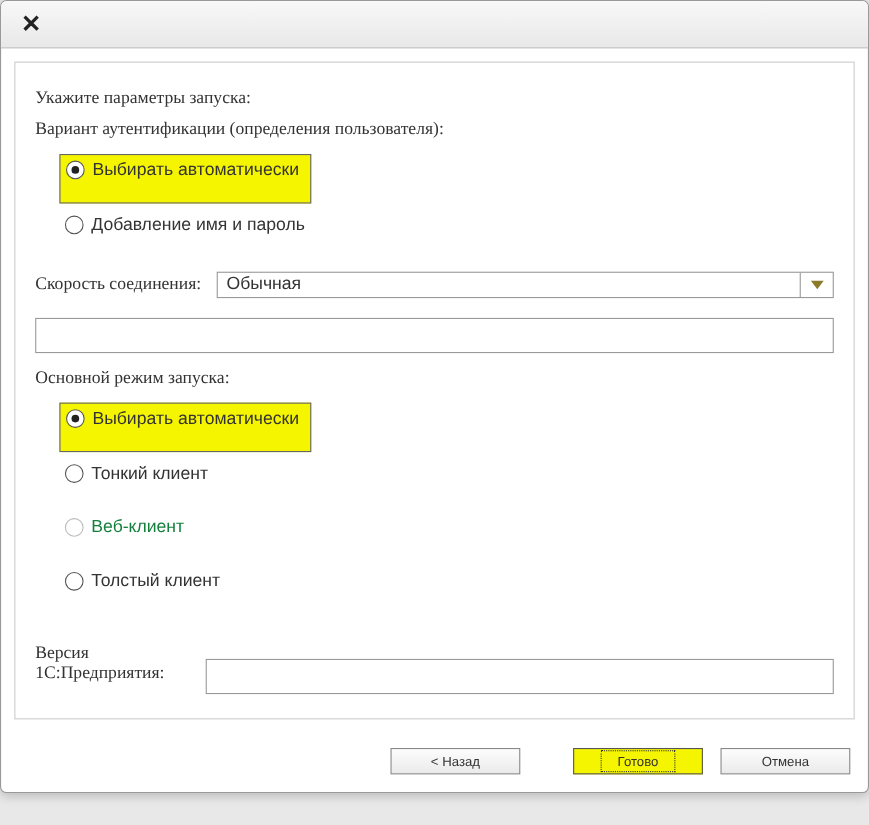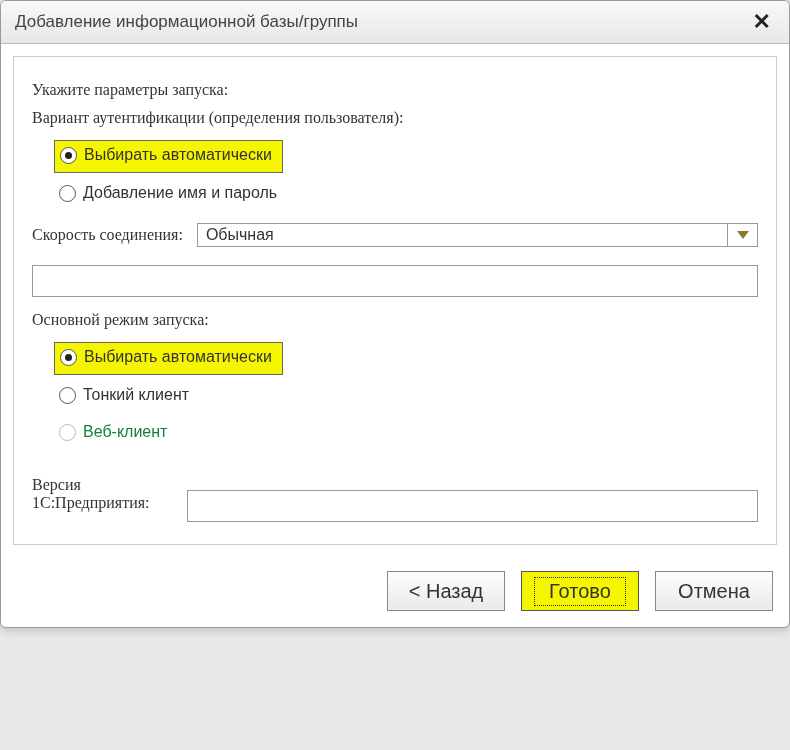--- a/index.html
+++ b/index.html
@@ -57,23 +57,22 @@
       color: #333;
       margin: 10px 0 10px 0;
       font-family: Liberation Serif, serif;
     }
     .radio-group {
       margin-left: 22px;
       margin-bottom: 6px;
     }
     .radio-row {
       display: inline-flex;
-      align-items: center;
       gap: 7px;
-      padding: 5px 10px 8px 5px;
+      padding: 5px 10px 20px 5px;
       margin: 3px 0;
       font-size: 16px;
       cursor: pointer;
     }
     .radio-row.highlight {
       background: #f5f500;
       border: 1px solid #666;
     }
     .radio-circle {
       width: 17px;
@@ -153,47 +152,47 @@
       margin: 0;
     }
     .button-bar {
       display: flex;
       justify-content: flex-end;
       gap: 16px;
       padding: 14px 16px 16px 16px;
     }
     .btn {
       min-width: 118px;
-      height: 40px;
+      height: 24px;
       border: 1px solid #888;
       background: linear-gradient(#fdfdfd, #eaeaea);
-      font-size: 20px;
+      font-size: 12px;
       color: #333;
       cursor: pointer;
       display: inline-flex;
       align-items: center;
       justify-content: center;
       padding: 0 12px;
     }
     .btn.highlight {
       background: #f5f500;
       border: 1px solid #555;
+      margin-left: 32px;
     }
     .btn.highlight .btn-inner {
       border: 1px dotted #333;
       padding: 2px 14px;
     }
   </style>
 </head>
 <body>
 
 <div class="window">
 
   <div class="titlebar">
-    <span class="titlebar-title">Добавление информационной базы/группы</span>
     <span class="close-icon">✕</span>
   </div>
 
   <div class="inner">
 
     <div class="field-label">Укажите параметры запуска:</div>
 
     <div class="field-label">Вариант аутентификации (определения пользователя):</div>
 
     <div class="radio-group">
@@ -241,20 +240,26 @@
       <div>
         <label class="radio-row">
           <span class="radio-circle"></span>
           <span>Тонкий клиент</span>
         </label>
       </div>
       <div>
         <label class="radio-row disabled">
           <span class="radio-circle"></span>
           <span>Веб-клиент</span>
+        </label>
+      </div>
+      <div>
+        <label class="radio-row">
+          <span class="radio-circle"></span>
+          <span>Толстый клиент</span>
         </label>
       </div>
     </div>
 
     <div class="version-row">
       <span class="field-label">Версия 1С:Предприятия:</span>
       <input class="text-input" type="text" value="" style="">
     </div>
 
   </div>

